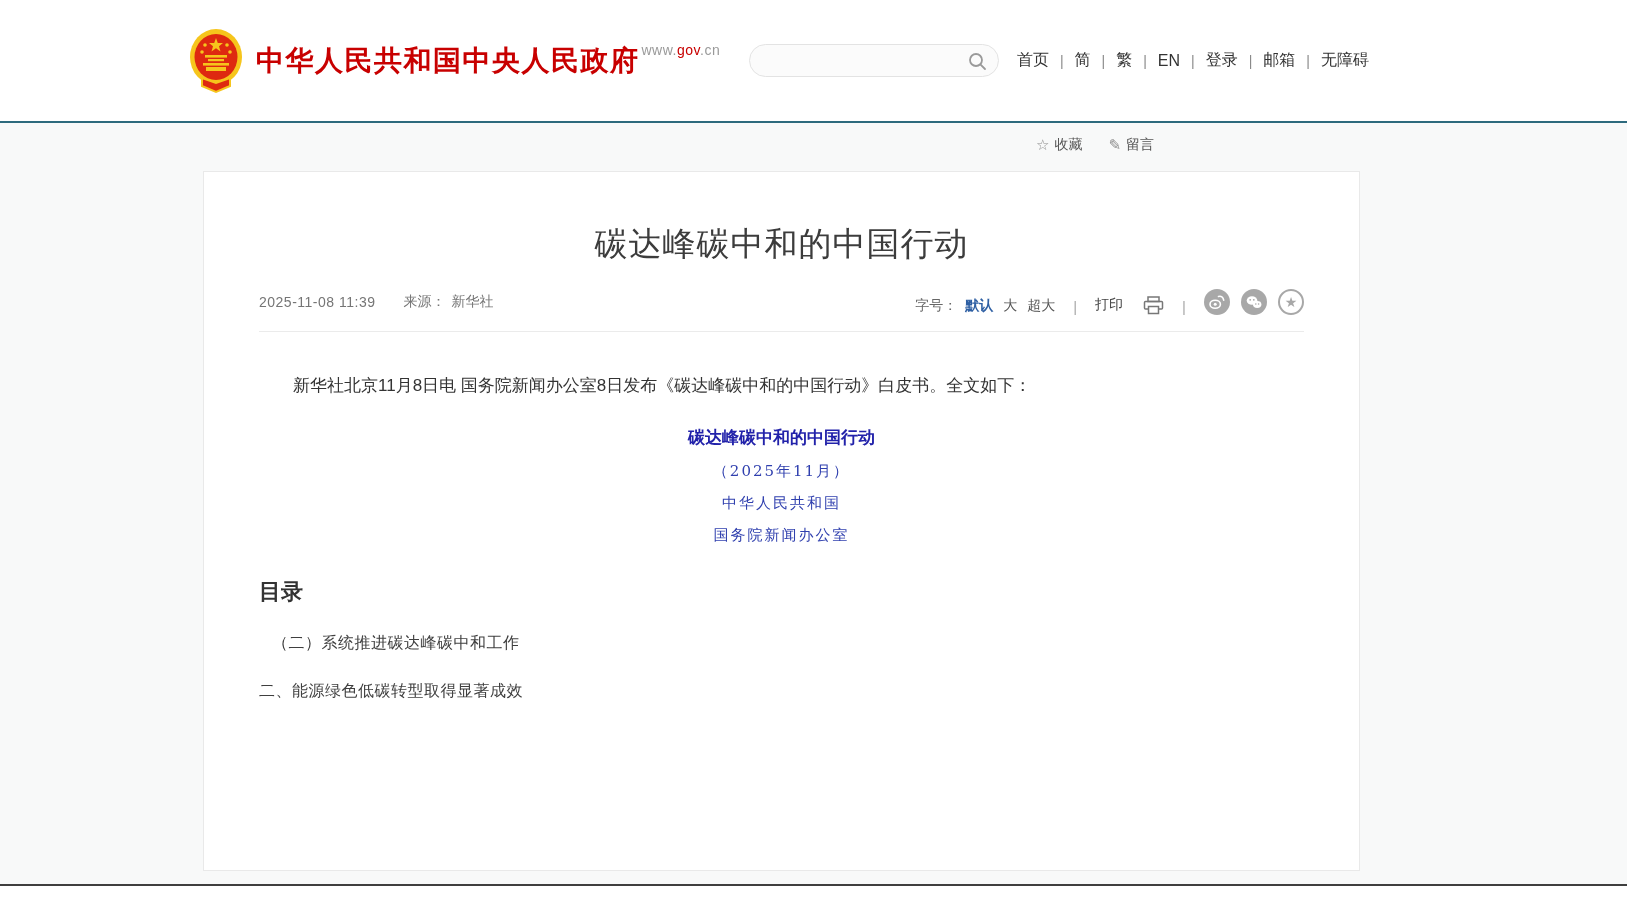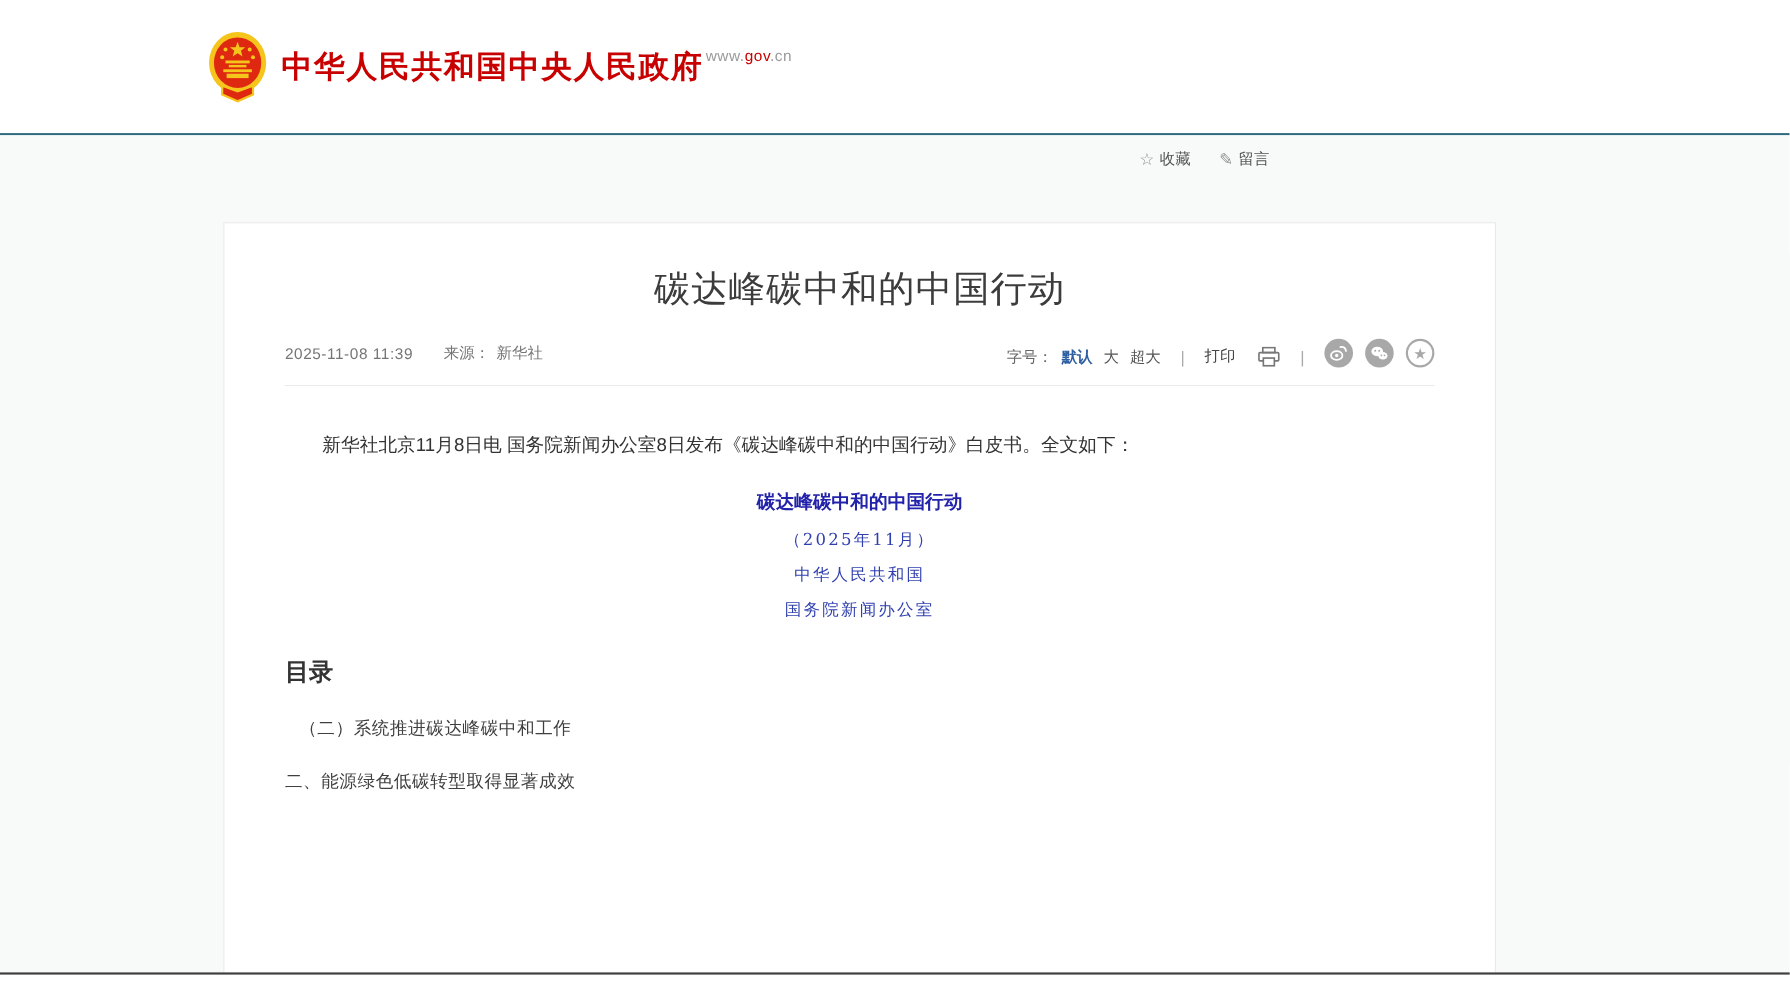--- a/index.html
+++ b/index.html
@@ -30,22 +30,22 @@
   .topnav li:not(:last-child)::after { content:"|"; color:#8a8a8a; margin:0 11px; font-size:14px; }
 
   
   .page { height:761px; background:#f8f9f9; overflow:hidden; }
   .actionbar { width:1157px; margin:12px 0 0 203px; height:20px;
     display:flex; justify-content:flex-end; gap:26px; padding-right:206px;
     font-size:14px; color:#555; }
   .actionbar a { color:#555; text-decoration:none; display:flex; align-items:center; gap:5px; }
   .actionbar .glyph { color:#8f8f8f; font-size:15px; }
 
-  .article-box { width:1157px; min-height:700px; margin:47px 0 0 203px; background:#fff;
-    border:1px solid #e9e9e9; padding:38px 55px 0 55px; }
+  .article-box { width:1157px; min-height:700px; margin:16px 0 0 203px; background:#fff;
+    border:1px solid #e9e9e9; padding:50px 55px 0 55px; }
 
   .article-title { text-align:center; font-size:33px; font-weight:normal; color:#3c3c3c;
     letter-spacing:1px; line-height:1.35; }
 
   .meta-row { margin-top:22px; display:flex; justify-content:space-between; align-items:center;
     font-size:14px; color:#757575; }
   .meta-left { display:flex; align-items:center; }
   .meta-date { letter-spacing:.5px; }
   .meta-source-label { margin-left:28px; }
   .meta-source { margin-left:6px; color:#757575; }
@@ -94,20 +94,52 @@
       <rect x="17" y="27" width="22" height="2.6" fill="#f6c51c"></rect>
       <rect x="20" y="31" width="16" height="2.2" fill="#f6c51c"></rect>
       <rect x="15" y="35" width="26" height="2.6" fill="#f6c51c"></rect>
       <rect x="18" y="39" width="20" height="4" fill="#f6c51c"></rect>
       <path d="M14 50 L28 55 L42 50 L42 58 L28 64 L14 58 Z" fill="#de2910" stroke="#f6c51c" stroke-width="2"></path>
     </svg>
     <div class="brand-text">
       <div class="site-title">中华人民共和国中央人民政府</div>
       <div class="site-url"><span>www.</span><span class="gov">gov</span><span>.cn</span></div>
     </div>
+  </div>
+  <div class="header-right">
+    <div class="searchbox">
+      <input type="text" style="">
+      <svg class="mag" width="19" height="19" viewBox="0 0 19 19">
+        <circle cx="8" cy="8" r="6" fill="none" stroke="#9a9a9a" stroke-width="1.8"></circle>
+        <line x1="12.6" y1="12.6" x2="17" y2="17" stroke="#9a9a9a" stroke-width="1.8" stroke-linecap="round"></line>
+      </svg>
+    </div>
+    <ul class="topnav">
+        <li>
+          <a href="#">首页</a>
+        </li>
+        <li>
+          <a href="#">简</a>
+        </li>
+        <li>
+          <a href="#">繁</a>
+        </li>
+        <li>
+          <a href="#">EN</a>
+        </li>
+        <li>
+          <a href="#">登录</a>
+        </li>
+        <li>
+          <a href="#">邮箱</a>
+        </li>
+        <li>
+          <a href="#">无障碍</a>
+        </li>
+      </ul>
   </div>
 </header>
 
 <div class="page">
   <div class="actionbar">
     <a href="#">
       <span class="glyph">☆</span>
       <span>收藏</span>
     </a>
     <a href="#">

